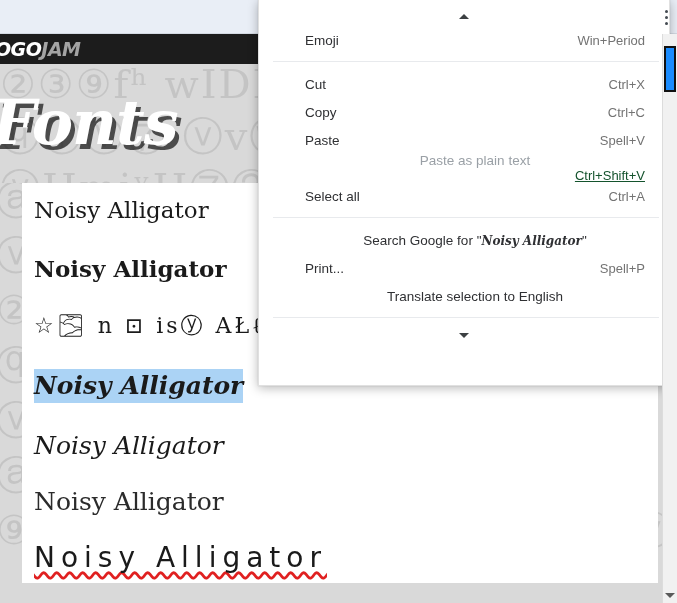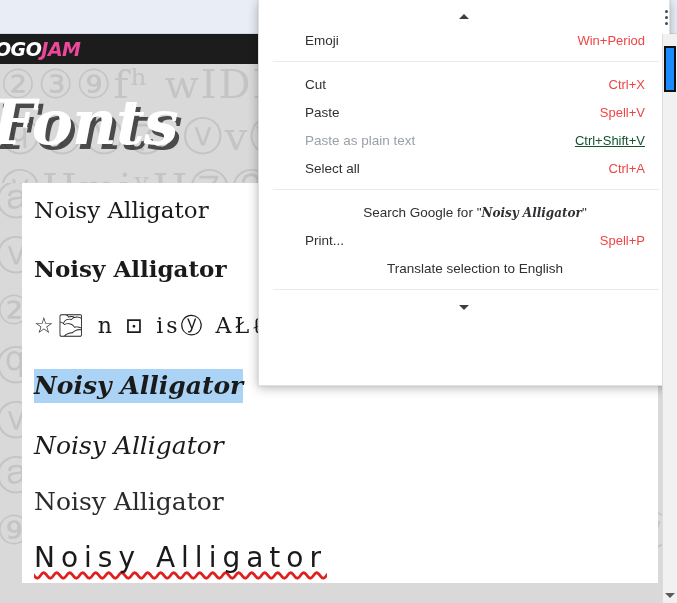--- a/index.html
+++ b/index.html
@@ -77,21 +77,21 @@
     left: -16px; top: 5px;
     font-family: "DejaVu Sans", sans-serif;
     font-weight: 700;
     font-style: italic;
     font-size: 19px;
     letter-spacing: -0.5px;
     line-height: 20px;
     white-space: nowrap;
   }
   .site-logo .w { color: #ffffff; }
-  .site-logo .r { color: #ec4899; margin-top: 35px; }
+  .site-logo .r { color: #a3a3a3; margin-top: 35px; }
 
   
   .hero {
     position: absolute;
     left: 0; top: 64px;
     width: 677px; height: 119px;
     background: #d9d9d9;
     overflow: hidden;
   }
   .hero-watermark {
@@ -213,24 +213,24 @@
     padding: 0 24px 0 46px;
     font-size: 13.5px;
     color: #2f3033;
     box-sizing: border-box;
     cursor: default;
     justify-content: center;
   }
   .menu-item .mi-label { flex: 0 0 auto; }
   .menu-item .mi-accel {
     margin-left: auto;
-    color: #ef4444;
+    color: #737373;
     font-size: 13px;
   }
-  .menu-item.disabled { color: #9aa0a6; }
+  .menu-item.disabled { color: #9aa0a6; flex-direction: column; }
   .menu-item.disabled .mi-accel { color: #14532d; text-decoration: underline; }
   .submenu-arrow {
     margin-left: auto;
     width: 0; height: 0;
     border-top: 4.5px solid transparent;
     border-bottom: 4.5px solid transparent;
     border-left: 6px solid #3c4043;
   }
   .menu-sep {
     height: 1px;
@@ -366,20 +366,24 @@
       <span class="mi-accel">Win+Period</span>
     </div>
 
     <div class="menu-sep"></div>
 
     <div class="menu-item mi-gap-top">
       <span class="mi-label">Cut</span>
       <span class="mi-accel">Ctrl+X</span>
     </div>
     <div class="menu-item">
+      <span class="mi-label">Copy</span>
+      <span class="mi-accel">Ctrl+C</span>
+    </div>
+    <div class="menu-item">
       <span class="mi-label">Paste</span>
       <span class="mi-accel">Spell+V</span>
     </div>
     <div class="menu-item disabled">
       <span class="mi-label">Paste as plain text</span>
       <span class="mi-accel">Ctrl+Shift+V</span>
     </div>
     <div class="menu-item">
       <span class="mi-label">Select all</span>
       <span class="mi-accel">Ctrl+A</span>

